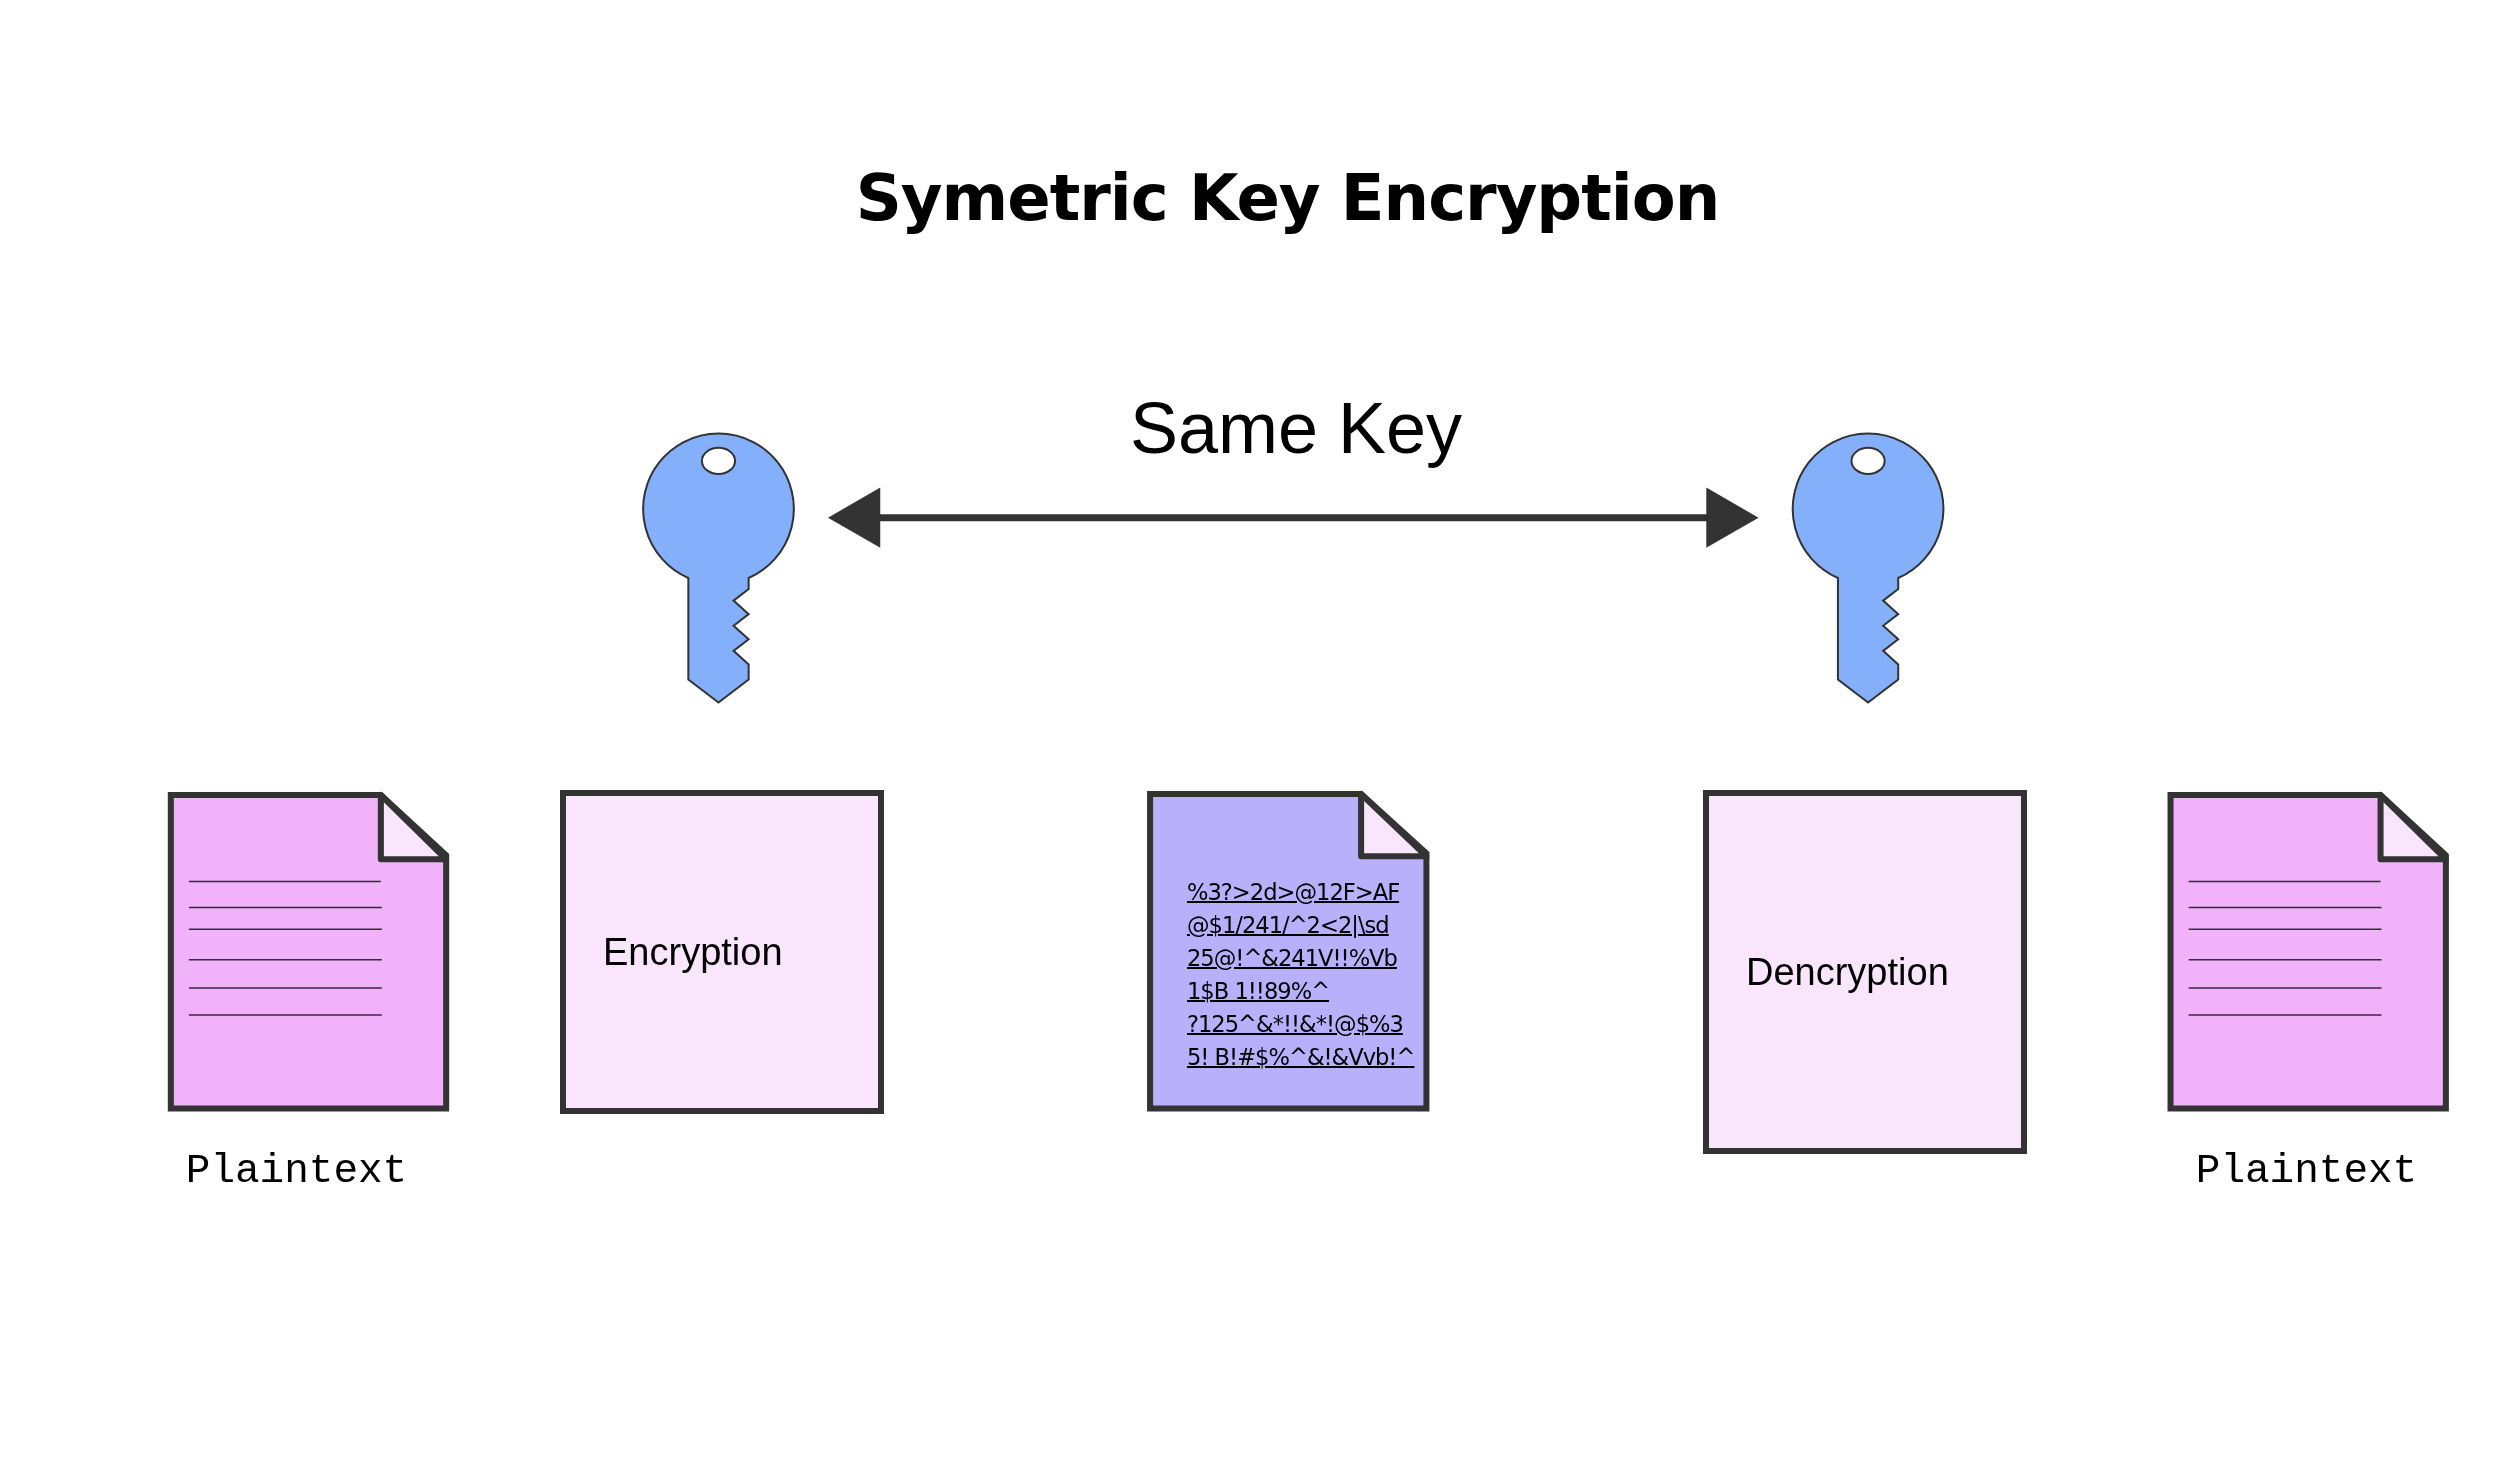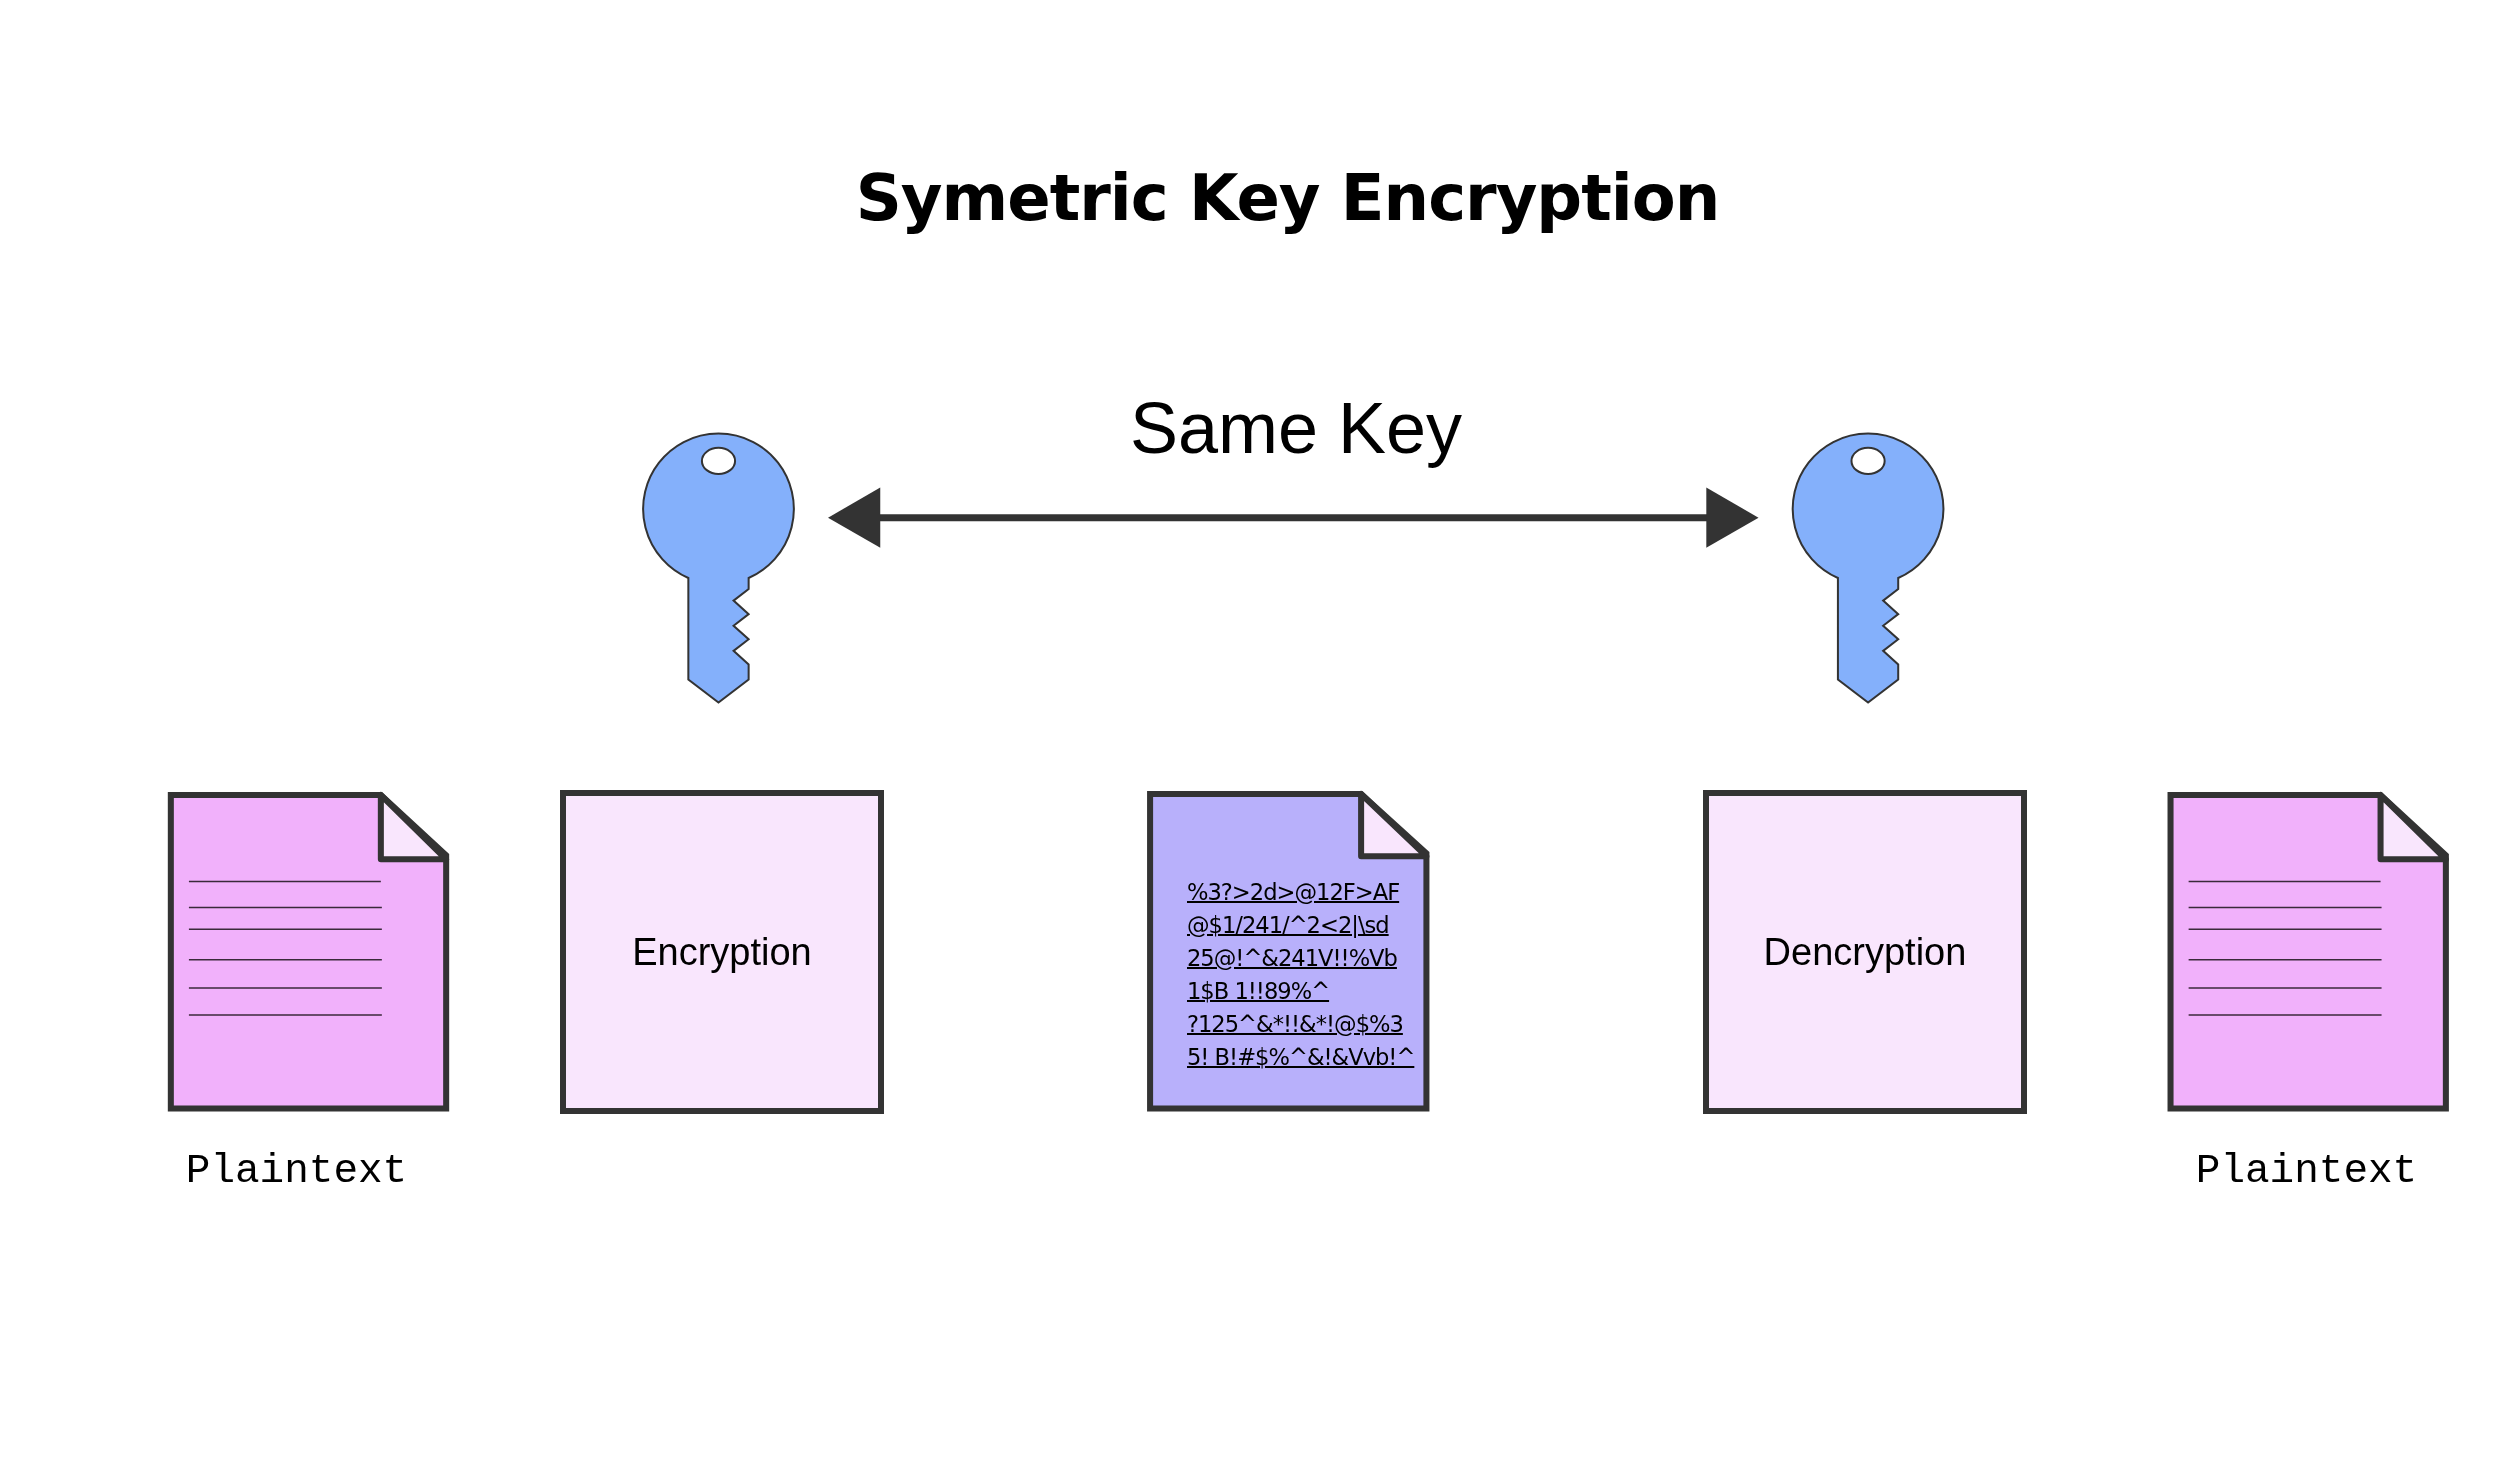--- a/index.html
+++ b/index.html
@@ -4,21 +4,21 @@
 <style>
   html, body { margin: 0; padding: 0; background: #ffffff; }
   body { width: 2575px; height: 1471px; position: relative; overflow: hidden;
          font-family: "Liberation Sans", "DejaVu Sans", sans-serif; color: #000; }
   .abs { position: absolute; }
   #title { left: 0; width: 2575px; top: 161px; text-align: center;
            font-family: "DejaVu Sans", sans-serif; font-weight: bold; font-size: 64px;
            letter-spacing: -1px; }
   #same-key { left: 1080px; width: 432px; top: 387px; text-align: center; font-size: 72px; }
   .box { border: 6px solid #333333; background: #f9e6fd; box-sizing: border-box;
-         display: flex; align-items: center; justify-content: center; font-size: 38px; }
+         display: flex; align-items: center; justify-content: flex-start; font-size: 38px; padding-left: 37px; }
   .label { font-size: 41px; text-align: center; font-family: Liberation Mono, monospace; }
   svg { position: absolute; left: 0; top: 0; }
   .cipher-text { position: absolute; left: 1187px; top: 857px; width: 236px;
                  font-family: "DejaVu Sans", sans-serif; font-size: 22.6px; line-height: 33px;
                  letter-spacing: -1px; margin-top: 19px; }
   .cipher-line { display: block; text-decoration: underline; text-decoration-thickness: 1.5px;
                  white-space: nowrap; }
 </style>
 </head>
 <body>
@@ -83,19 +83,19 @@
   <span class="cipher-line">25@!^&amp;241V!!%Vb</span>
   <span class="cipher-line">1$B 1!!89%^</span>
   <span class="cipher-line">?125^&amp;*!!&amp;*!@$%3</span>
   <span class="cipher-line">5! B!#$%^&amp;!&amp;Vvb!^</span>
 </div>
 
 <div class="abs box" style="left:560px; top:790px; width:324px; height:324px;">
   <span>Encryption</span>
 </div>
 
-<div class="abs box" style="left:1703px; top:790px; width:324px; height:324px;">
+<div class="abs box" style="left:1703px; top:790px; width:324px; height:364px;">
   <span>Dencryption</span>
 </div>
 
 <div class="abs label" style="left:171px; width:251px; top:1148px;">Plaintext</div>
 <div class="abs label" style="left:2176px; width:261px; top:1148px;">Plaintext</div>
 
 
 </body></html>

